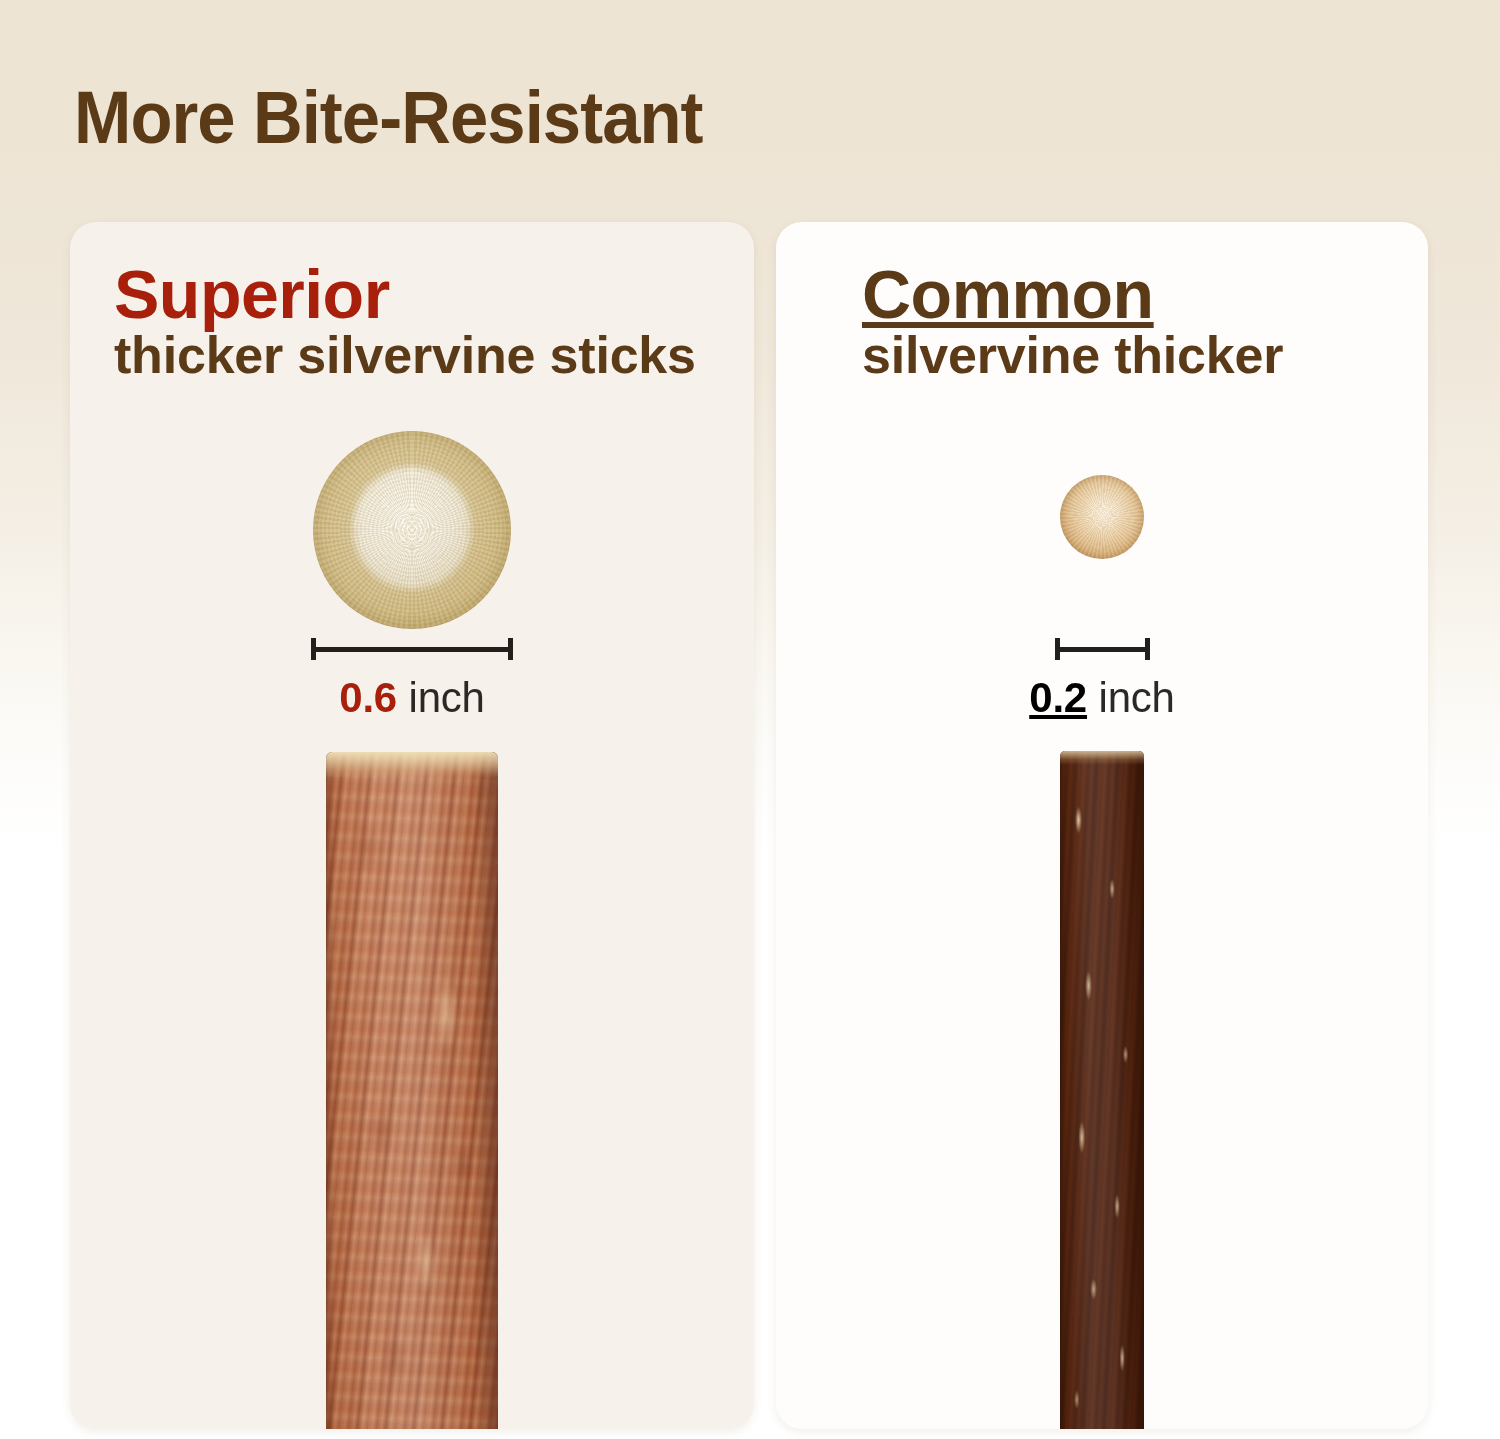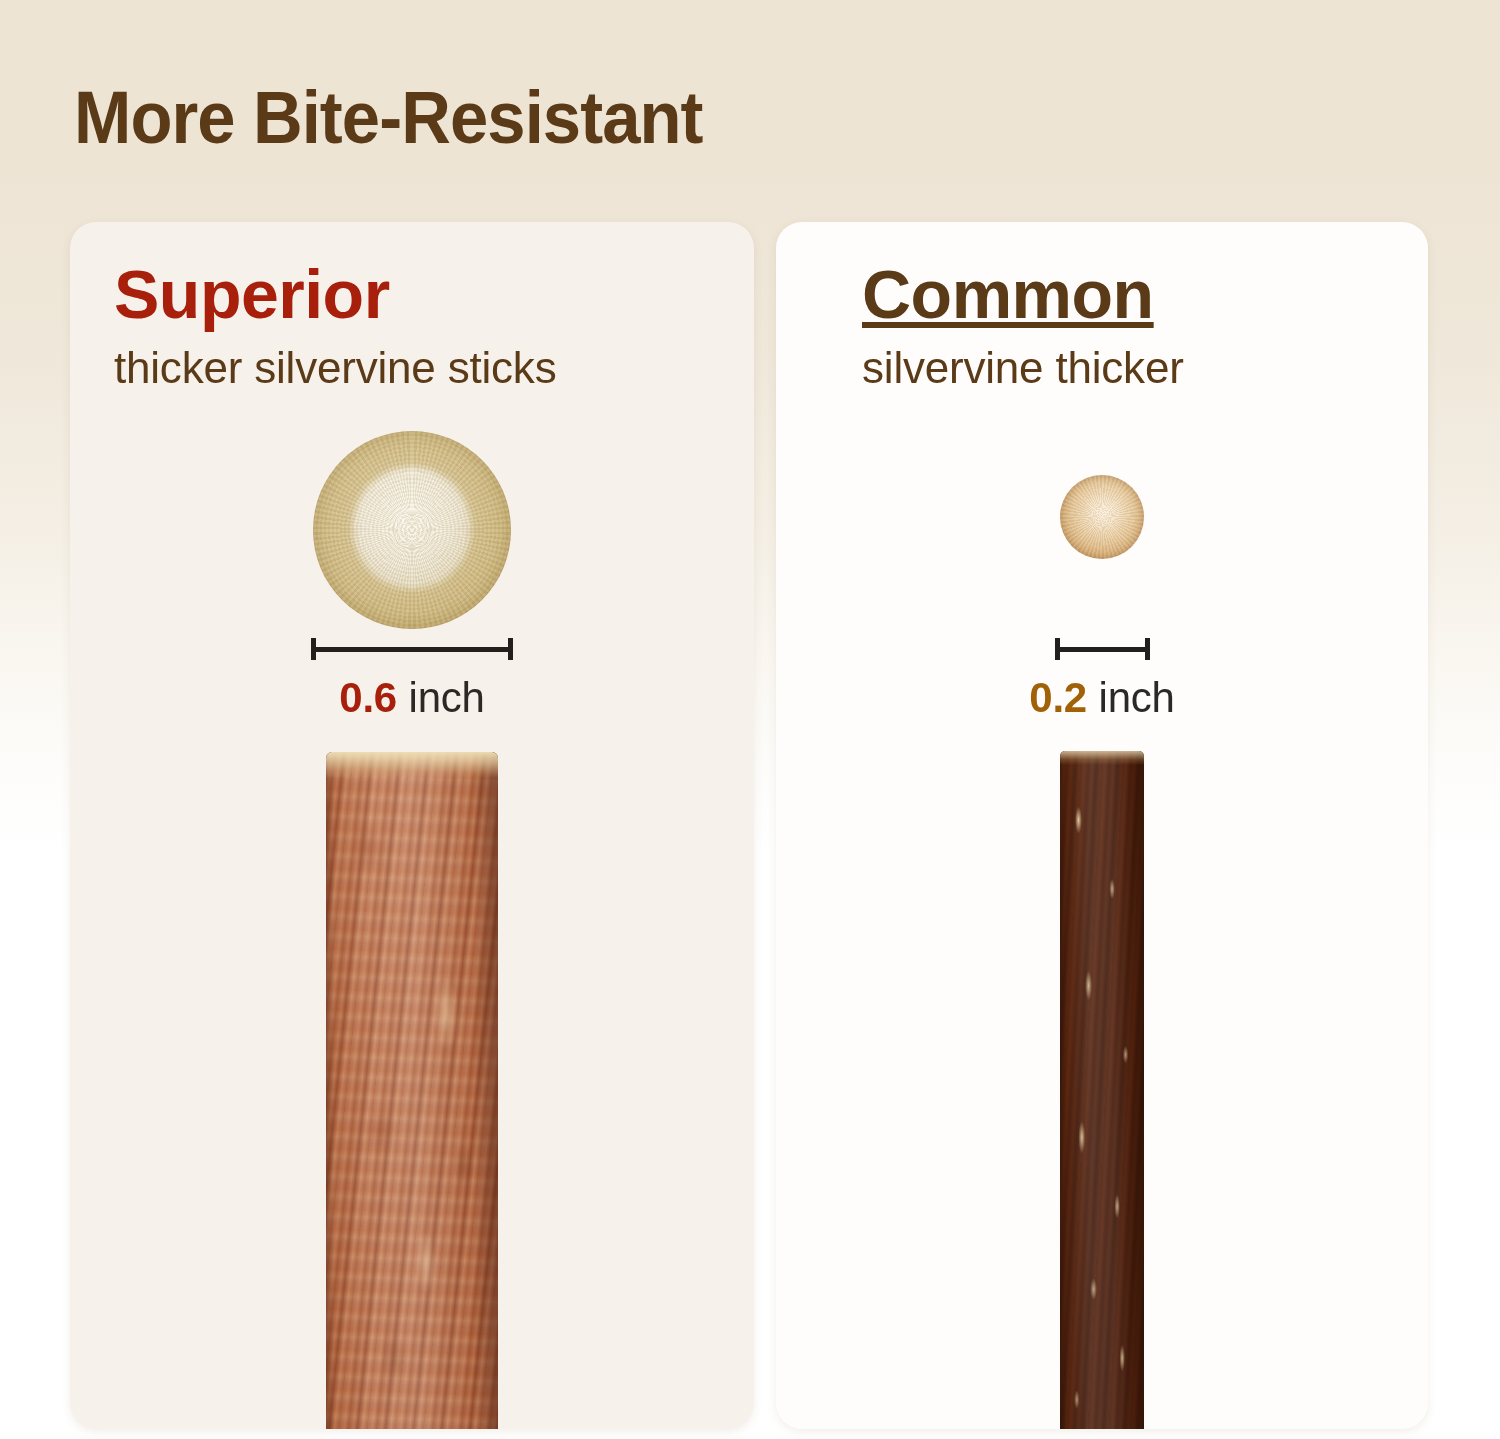--- a/index.html
+++ b/index.html
@@ -90,26 +90,26 @@
   .heading-main {
     font-size: 68px;
     line-height: 60px;
     font-weight: 700;
     letter-spacing: -0.5px;
   }
   .heading-main.accent { color: #A8200C; }
   .heading-main.brown  { color: #5B3A18; text-decoration: underline; }
 
   .heading-sub {
-    font-size: 44px;
+    font-size: 52px;
     line-height: 52px;
-    font-weight: 400;
+    font-weight: 700;
     color: #5B3A18;
     letter-spacing: -0.2px;
-    margin-top: 18px;
+    margin-top: 5px;
   }
 
   
   .disc-wrap {
     position: absolute;
     left: 0;
     right: 0;
     display: flex;
     justify-content: center;
   }
@@ -228,21 +228,21 @@
     margin-top: 14px;
     font-size: 42px;
     line-height: 48px;
     white-space: nowrap;
     letter-spacing: -0.2px;
   }
   .caption .val {
     font-weight: 700;
   }
   .caption .val.accent { color: #A8200C; }
-  .caption .val.dark   { color: #a16207; }
+  .caption .val.dark   { color: #000000; text-decoration: underline; }
   .caption .unit {
     font-weight: 400;
     color: #2B2826;
   }
 
   
   .stick-wrap {
     position: absolute;
     left: 0; right: 0;
     display: flex;

